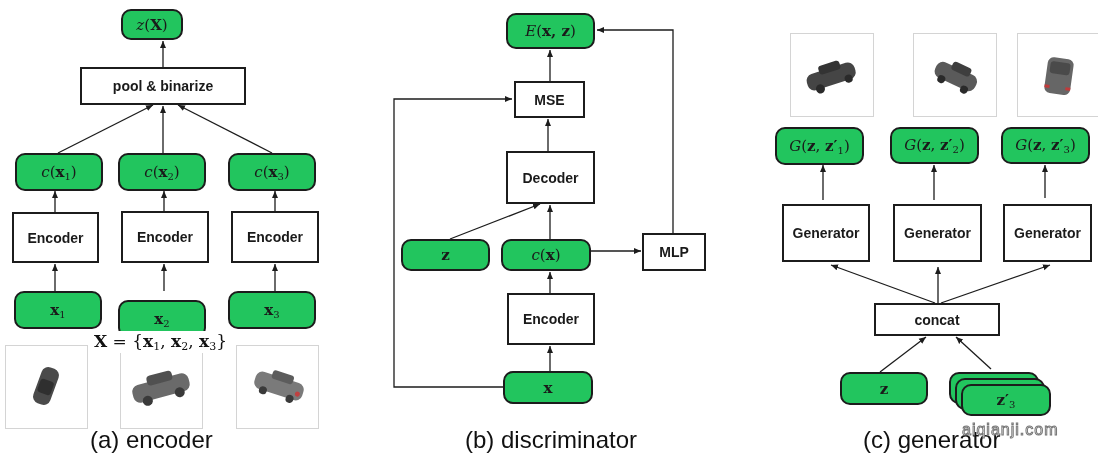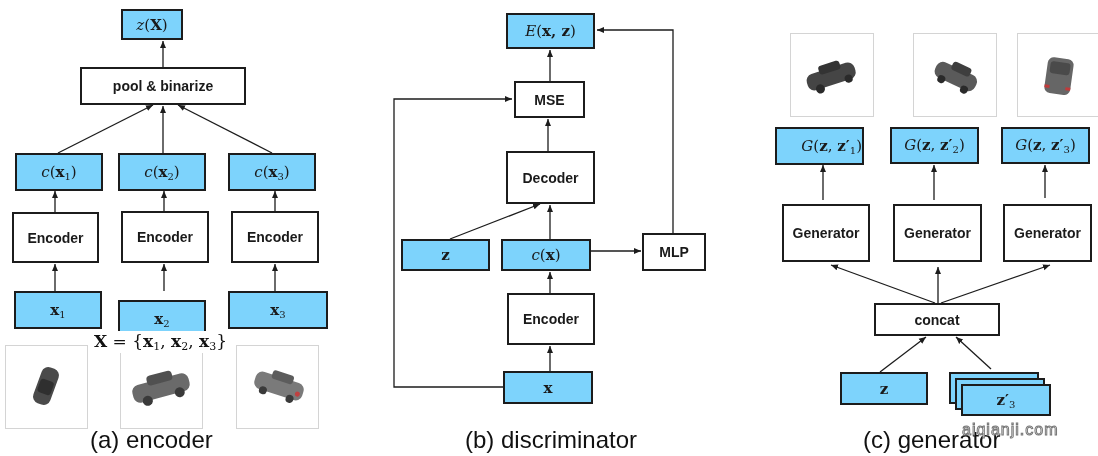--- a/index.html
+++ b/index.html
@@ -1,20 +1,20 @@
 <!DOCTYPE html>
 <html><head>
 <meta charset="utf-8">
 <style>
   html, body { margin: 0; padding: 0; background: #ffffff; }
   body { width: 1098px; height: 456px; position: relative; overflow: hidden;
          font-family: "Liberation Sans", sans-serif; color: #111; }
   .box { position: absolute; box-sizing: border-box; border: 2px solid #1c1c1c;
          display: flex; align-items: center; justify-content: center; background: #ffffff; }
-  .box.gray { background: #7dd3fc; }
+  .box.gray { background: #22c55e; border-radius: 10px; }
   .sans { font-family: "Liberation Sans", sans-serif; font-size: 14px; font-weight: 600; color: #1a1a1a; }
   .math { font-family: "DejaVu Serif", serif; font-size: 15px; color: #1a1a1a; }
   .math i { font-style: italic; }
   .math b { font-weight: bold; }
   .math sub { font-size: 10px; vertical-align: -3px; }
   .caption { position: absolute; font-family: "Liberation Sans", sans-serif; font-size: 24px; color: #111; white-space: nowrap; }
   .img { position: absolute; box-sizing: border-box; border: 1px solid #d4d4d4; background: #fff; }
   .setlabel { position: absolute; font-family: "DejaVu Serif", serif; font-size: 17px; font-weight: bold; white-space: nowrap; }
   .setlabel sub { font-size: 11px; vertical-align: -3px; font-weight: normal; }
   .watermark { position: absolute; font-family: "Liberation Sans", sans-serif; font-size: 16px; color: #ffffff;
@@ -90,21 +90,21 @@
 <div class="box sans" style="left:231px;top:211px;width:88px;height:52px;">
   <span>Encoder</span>
 </div>
 
 <div class="box gray math" style="left:14px;top:291px;width:88px;height:38px;">
   <span><b>x</b><sub>1</sub></span>
 </div>
 <div class="box gray math" style="left:118px;top:300px;width:88px;height:38px;">
   <span><b>x</b><sub>2</sub></span>
 </div>
-<div class="box gray math" style="left:228px;top:291px;width:100px;height:38px;">
+<div class="box gray math" style="left:228px;top:291px;width:88px;height:38px;">
   <span><b>x</b><sub>3</sub></span>
 </div>
 
 <div class="img" style="left:5px;top:345px;width:83px;height:84px;">
   <svg width="81" height="82">
     <g transform="translate(40,40) rotate(-70)">
       <rect x="-19" y="-9" width="38" height="18" rx="7" fill="#4a4a4a"></rect>
       <rect x="-8" y="-7" width="14" height="14" rx="3" fill="#2f2f2f"></rect>
     </g>
   </svg>
@@ -188,21 +188,21 @@
   <svg width="81" height="82">
     <g transform="translate(40,42) rotate(8)">
       <rect x="-12" y="-18" width="26" height="36" rx="6" fill="#666"></rect>
       <rect x="-9" y="-14" width="20" height="12" rx="3" fill="#4a4a4a"></rect>
       <rect x="-12" y="10" width="5" height="3" fill="#c03a3a"></rect>
       <rect x="9" y="10" width="5" height="3" fill="#c03a3a"></rect>
     </g>
   </svg>
 </div>
 
-<div class="box gray math" style="left:775px;top:127px;width:89px;height:38px;justify-content:flex-end;">
+<div class="box gray math" style="left:775px;top:127px;width:89px;height:38px;">
   <span><i>G</i>(<b>z</b>, <b>z′</b><sub>1</sub>)</span>
 </div>
 <div class="box gray math" style="left:890px;top:127px;width:89px;height:37px;">
   <span><i>G</i>(<b>z</b>, <b>z′</b><sub>2</sub>)</span>
 </div>
 <div class="box gray math" style="left:1001px;top:127px;width:89px;height:37px;">
   <span><i>G</i>(<b>z</b>, <b>z′</b><sub>3</sub>)</span>
 </div>
 
 <div class="box sans" style="left:782px;top:204px;width:88px;height:58px;">

